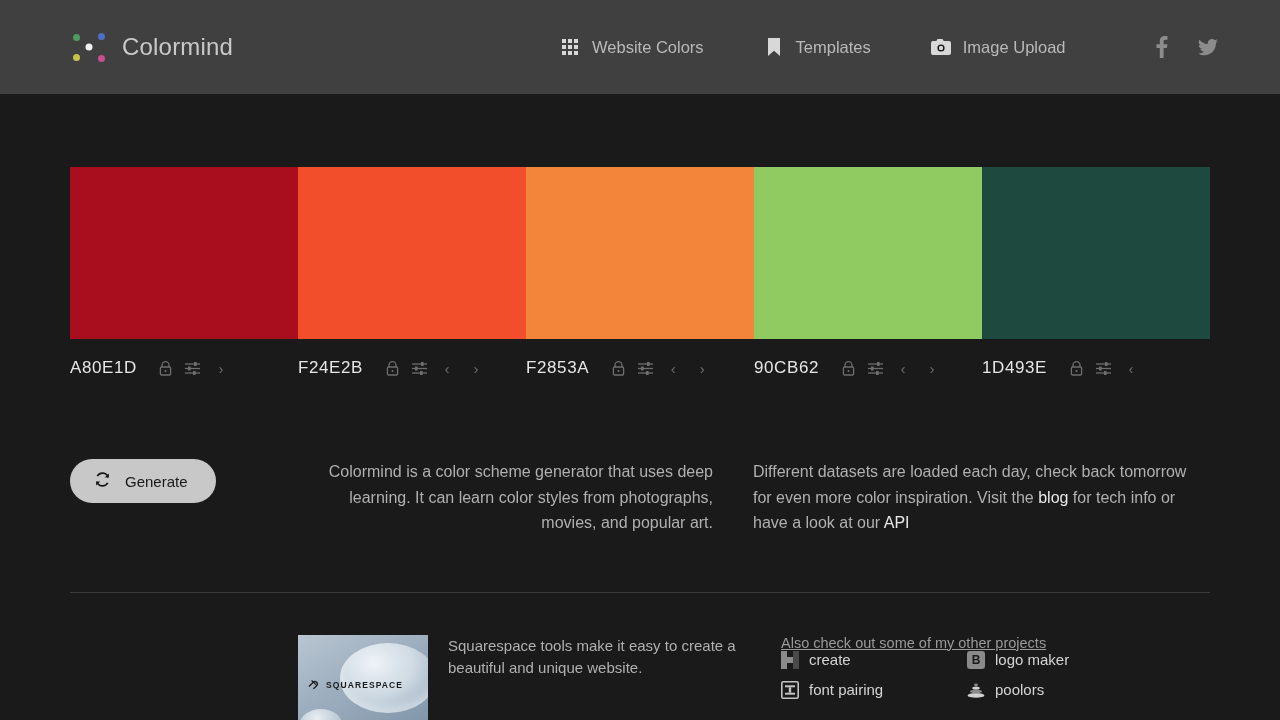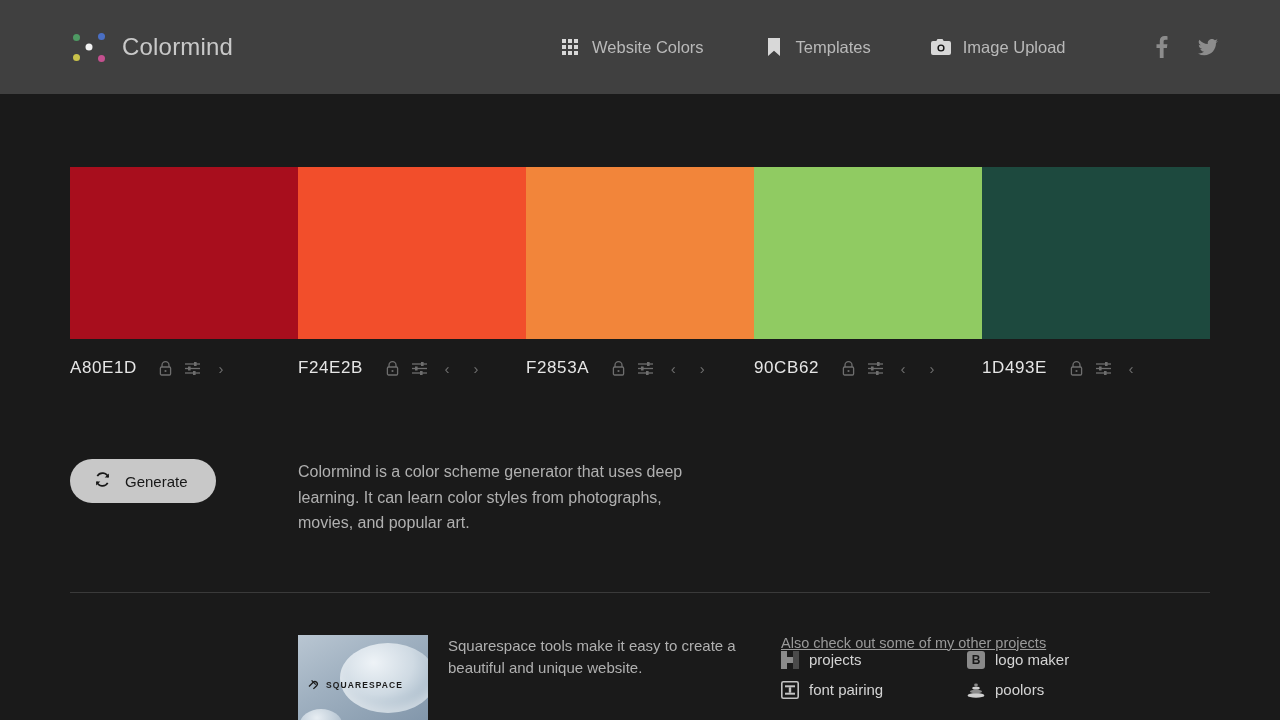--- a/index.html
+++ b/index.html
@@ -65,21 +65,21 @@
     font-size: 17px; color: #e6e6e6; letter-spacing: 0.6px; font-weight: 400;
     margin-right: 18px;
   }
   .ctl { color: #6e6e6e; cursor: pointer; display: flex; align-items: center;
     justify-content: center; width: 22px; height: 22px; margin-right: 5px; }
   .ctl.chev { font-size: 15px; width: 24px; color: #6e6e6e; }
 
   
   .info-row { display: flex; padding: 0 70px; margin-top: 72px; }
   .col-gen { width: 228px; }
-  .col-text { width: 455px; padding-right: 40px; }
+  .col-text { width: 455px; padding-right: 40px; text-align: right; }
   .col-text2 { width: 455px; }
   .gen-btn {
     display: inline-flex; align-items: center; gap: 14px;
     background: #c8c8c8; color: #181818;
     border-radius: 24px; padding: 12px 28px 12px 24px;
     font-size: 15px; cursor: pointer; border: none;
     font-family: "Liberation Sans", sans-serif;
     justify-content: space-between;
   }
   .body-text { color: #b0b0b0; font-size: 16px; line-height: 25.5px; }
@@ -345,20 +345,23 @@
         </svg>
       </span>
       <span>Generate</span>
     </button>
   </div>
 
   <div class="col-text">
     <p class="body-text">Colormind is a color scheme generator that uses deep learning. It can learn color styles from photographs, movies, and popular art.</p>
   </div>
 
+  <div class="col-text2">
+    <p class="body-text"><span>Different datasets are loaded each day, check back tomorrow for even more color inspiration. Visit the </span><a href="#">blog</a><span> for tech info or have a look at our </span><a href="#">API</a></p>
+  </div>
 
 </div>
 
 <div class="divider"></div>
 
 <div class="footer">
 
   <div class="foot-spacer"></div>
 
   <div class="ad">
@@ -383,21 +386,21 @@
     <div class="proj-grid">
 
       <div class="proj">
         <span class="pi">
           <svg width="18" height="18" viewBox="0 0 18 18">
             <rect x="0" y="0" width="6" height="18" fill="#8a8a8a"></rect>
             <rect x="6" y="6" width="6" height="6" fill="#8a8a8a"></rect>
             <rect x="12" y="0" width="6" height="18" fill="#4a4a4a"></rect>
           </svg>
         </span>
-        <span class="proj-label">projects</span>
+        <span class="proj-label">create</span>
       </div>
 
       <div class="proj">
         <span class="pi">
           <svg width="18" height="18" viewBox="0 0 18 18">
             <rect x="0" y="0" width="18" height="18" rx="3" fill="#8a8a8a"></rect>
             <text x="9" y="13.4" font-family="Liberation Sans, sans-serif" font-size="12" font-weight="700" fill="#1a1a1a" text-anchor="middle">B</text>
           </svg>
         </span>
         <span class="proj-label">logo maker</span>

